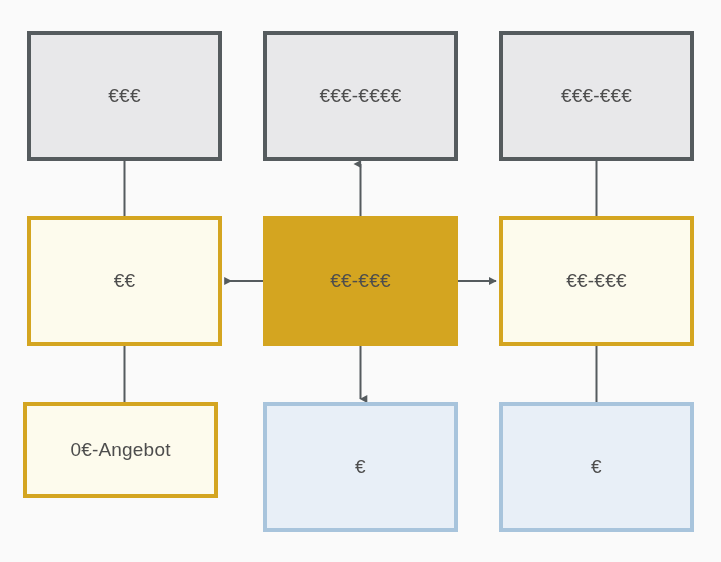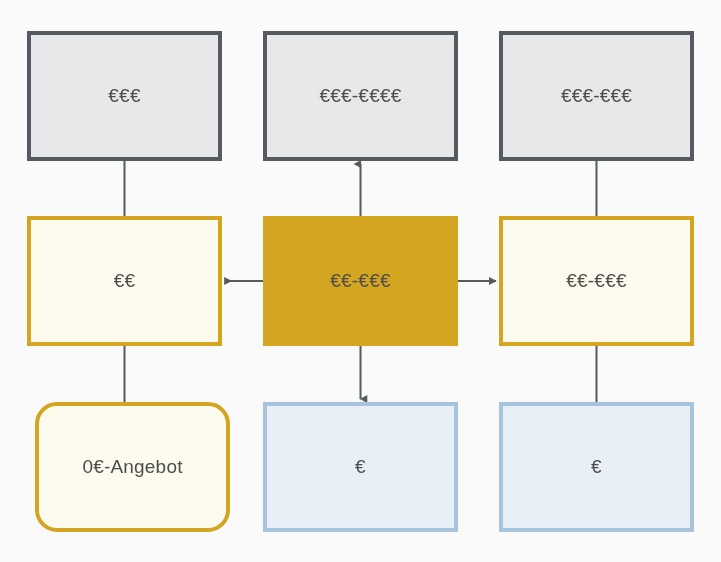--- a/index.html
+++ b/index.html
@@ -132,21 +132,21 @@
   </div>
 
   <div class="node style-gold wide-label" id="node-mid-center" style="left:263px; top:216px; width:195px; height:130px;">
     <span class="node-label">€€-€€€</span>
   </div>
 
   <div class="node style-cream wide-label" id="node-mid-right" style="left:499px; top:216px; width:195px; height:130px;">
     <span class="node-label">€€-€€€</span>
   </div>
 
-  <div class="node style-cream" id="node-bottom-left" style="left:35px; top:402px; width:195px; height:130px;border-radius:22px;">
+  <div class="node style-cream" id="node-bottom-left" style="left:23px; top:402px; width:195px; height:96px;">
     <span class="node-label">0€-Angebot</span>
   </div>
 
   <div class="node style-blue" id="node-bottom-center" style="left:263px; top:402px; width:195px; height:130px;">
     <span class="node-label">€</span>
   </div>
 
   <div class="node style-blue" id="node-bottom-right" style="left:499px; top:402px; width:195px; height:130px;">
     <span class="node-label">€</span>
   </div>

